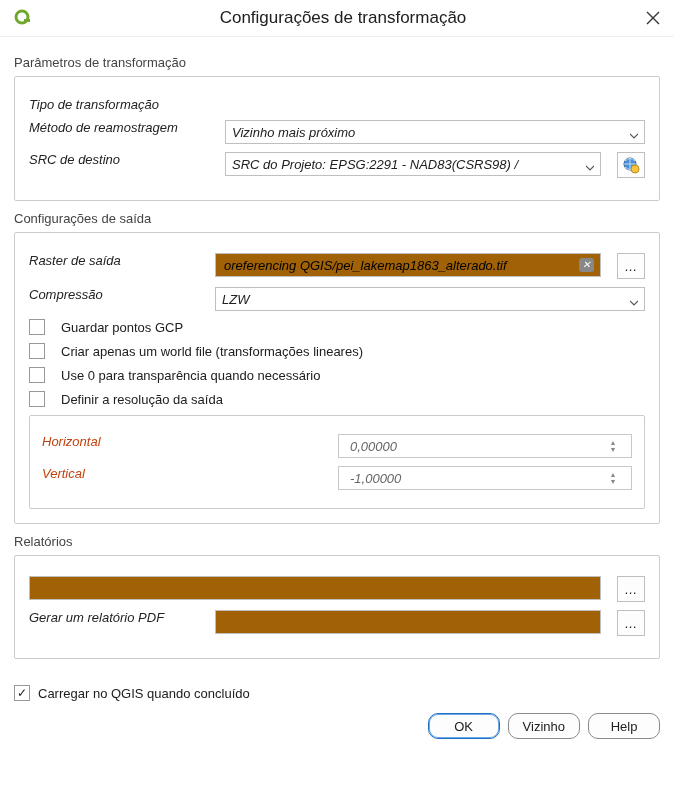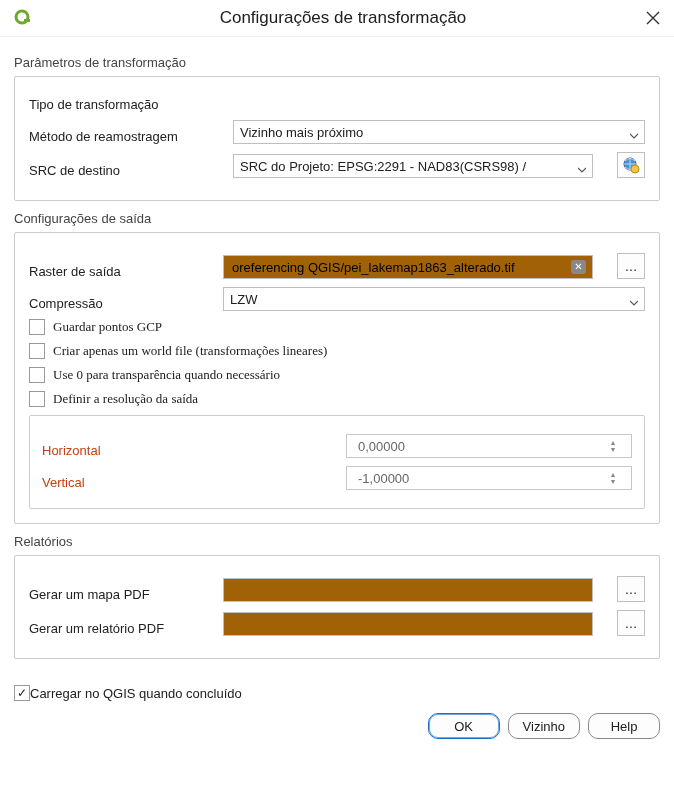--- a/index.html
+++ b/index.html
@@ -24,23 +24,24 @@
   .content { padding: 10px 14px 10px 14px; }
   .section-label { color: #444; margin: 8px 0 6px 0; font-size: 13px; }
   .group {
     border: 1px solid #ccc;
     border-radius: 2px;
     padding: 12px 14px 14px 14px;
     margin-bottom: 10px;
   }
   .row {
     display: flex;
-    align-items: flex-end;
+    align-items: flex-start;
     margin: 8px 0;
-    gap: 24px;
+    gap: 16px;
+    font-style: italic;
   }
   .row .lbl { width: 180px; color: #222; }
   .row .lbl-narrow { width: 170px; color: #222; }
   .select {
     flex: 1;
     display: flex;
     align-items: center;
     border: 1px solid #bfbfbf;
     background: #fff;
     height: 24px;
@@ -68,21 +69,21 @@
     background: #888; color: #fff; border-radius: 3px;
     width: 16px; height: 14px; font-size: 10px; line-height: 14px; text-align: center;
     margin-left: 4px;
   }
   .icon-btn {
     width: 28px; height: 26px; border: 1px solid #bfbfbf;
     display: flex; align-items: center; justify-content: center;
     background: #fdfdfd; cursor: pointer;
   }
   .check-row {
-    display: flex; align-items: center; gap: 8px; margin: 8px 0; font-family: Liberation Serif, serif;
+    display: flex; align-items: center; gap: 16px; margin: 8px 0;
   }
   .checkbox {
     width: 16px; height: 16px; border: 1px solid #999; background: #fff;
     display: flex; align-items: center; justify-content: center;
   }
   .checkbox.checked::after {
     content: "✓"; font-size: 12px; color: #222;
   }
   .resolution-group {
     border: 1px solid #ccc; border-radius: 2px;
@@ -104,21 +105,21 @@
     display: flex; justify-content: flex-end; gap: 8px;
     padding: 12px 14px 14px 0;
   }
   .btn {
     min-width: 72px; height: 26px; border: 1px solid #8a8a8a;
     background: #fdfdfd; cursor: pointer; font: inherit;
     display: flex; align-items: center; justify-content: center; padding: 0 14px;
     border-radius: 10px;
   }
   .btn.primary { border: 1px solid #1a6fc4; box-shadow: 0 0 0 1px #6fa8e2 inset; }
-  .footer-check { margin: 6px 14px 0 14px; display: flex; align-items: center; }
+  .footer-check { margin: 6px 14px 0 14px; display: flex; align-items: center; gap: 8px; }
 </style>
 </head>
 <body>
 
 <div class="titlebar">
   <span class="appicon">
     <svg viewBox="0 0 18 18">
         <circle cx="8" cy="8" r="6" fill="none" stroke="#70a82c" stroke-width="3"></circle>
         <rect x="10" y="10" width="6" height="3" fill="#70a82c"></rect>
       </svg>
@@ -230,21 +231,20 @@
               <span>▼</span>
             </div>
         </div>
       </div>
     </div>
   </div>
 
   <div class="section-label">Relatórios</div>
   <div class="group">
     <div class="row">
-      <div class="lbl-narrow">Gerar um mapa PDF</div>
       <div class="textfield">
         <input value="" style="">
       </div>
       <div class="icon-btn">
         <span>…</span>
       </div>
     </div>
     <div class="row">
       <div class="lbl-narrow">Gerar um relatório PDF</div>
       <div class="textfield">

